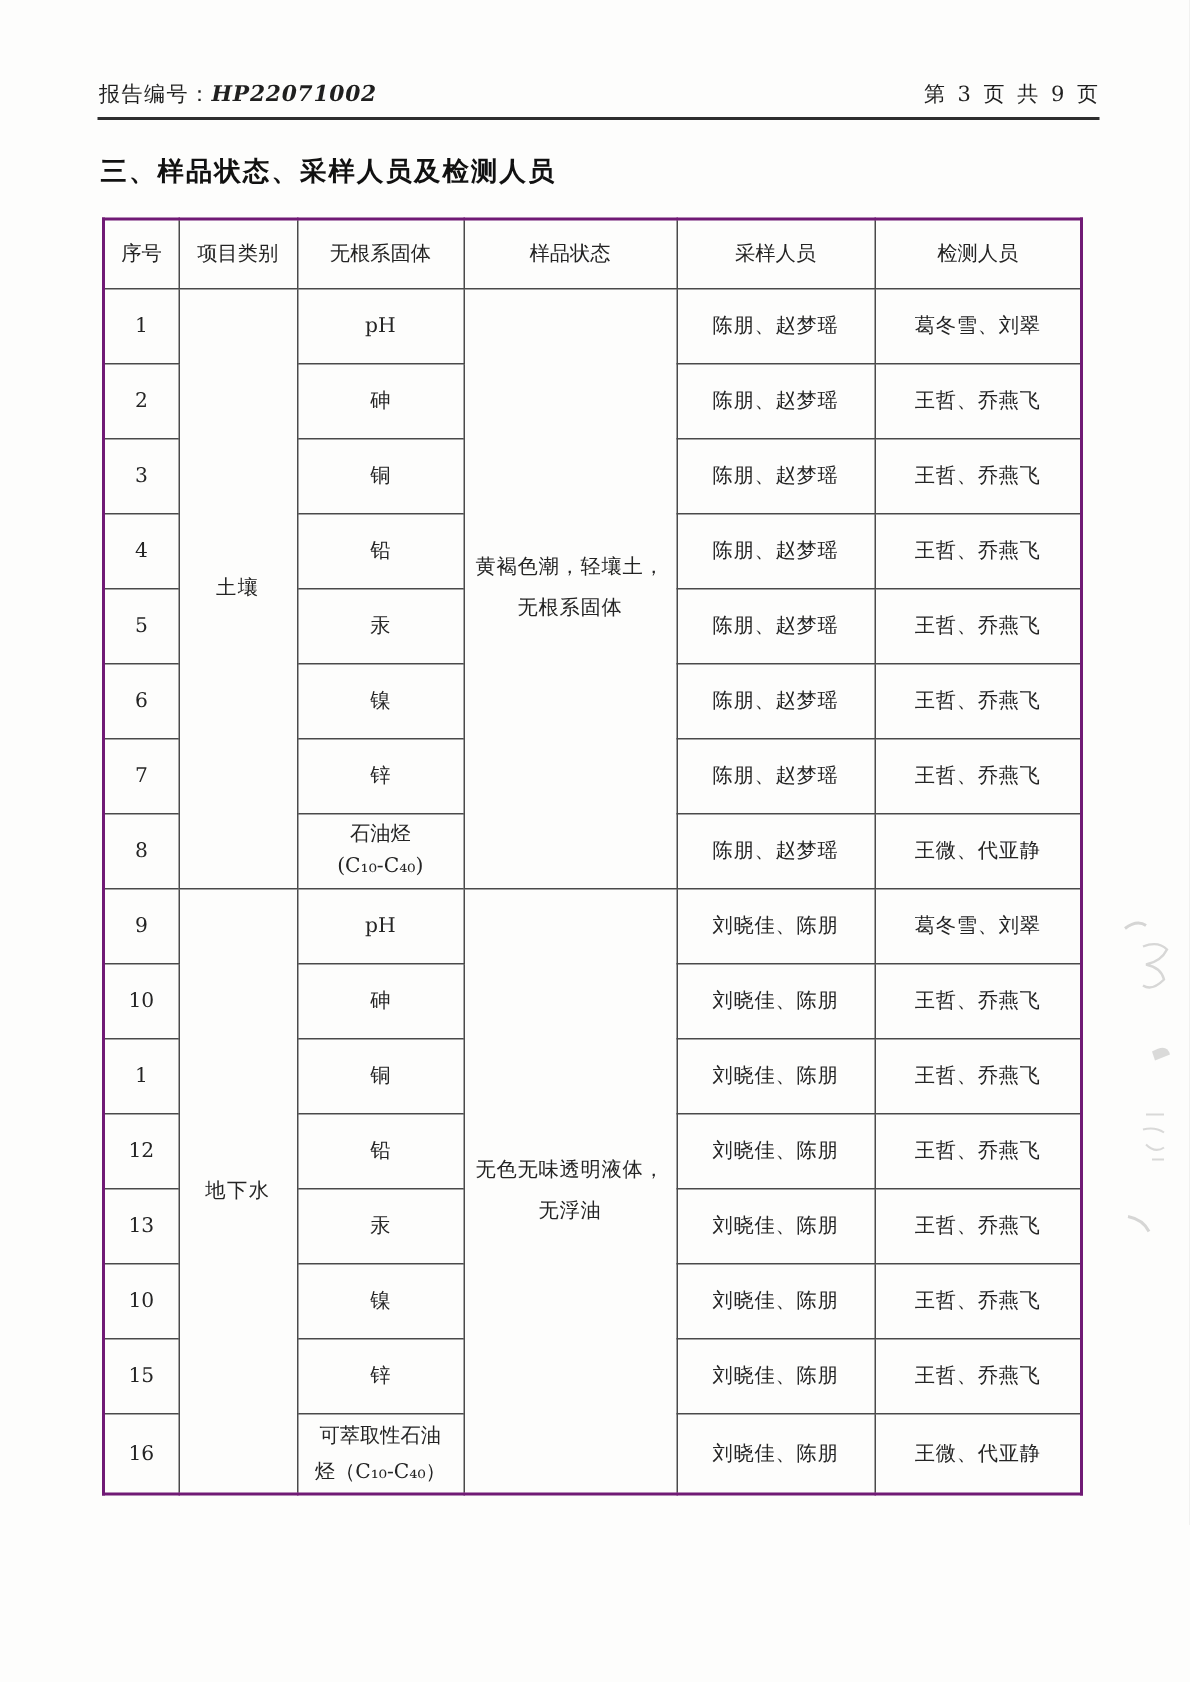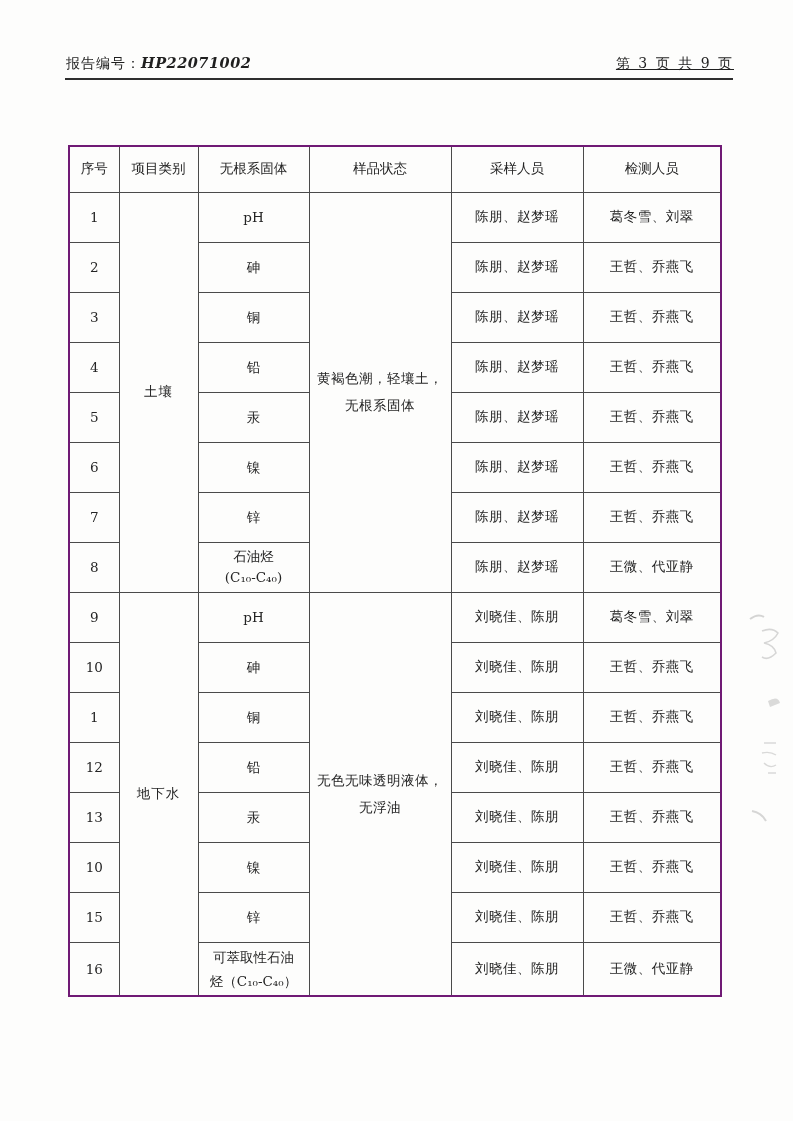--- a/index.html
+++ b/index.html
@@ -29,21 +29,21 @@
     font-size: 14px;
     text-align: center;
   }
   .report-no-label { letter-spacing: 1px; }
   .report-no-value {
     font-style: italic;
     font-weight: bold;
     font-size: 14.5px;
     letter-spacing: 0.5px;
   }
-  .page-info { letter-spacing: 2px; text-decoration: underline; }
+  .page-info { letter-spacing: 2px; }
   .header-rule {
     position: absolute;
     left: 65px;
     top: 78px;
     width: 668px;
     height: 2px;
     background: #2e2e2e;
   }
   
   .doc-title {
@@ -103,20 +103,21 @@
 <div class="page">
 
   <div class="doc-header">
     <div>
       <span class="report-no-label">报告编号：</span><span class="report-no-value">HP22071002</span>
     </div>
     <div class="page-info">第 3 页 共 9 页</div>
   </div>
   <div class="header-rule"></div>
 
+  <h1 class="doc-title">三、样品状态、采样人员及检测人员</h1>
 
   <table class="sample-table">
     <colgroup>
       <col style="width:50px">
         <col style="width:79px">
         <col style="width:111px">
       <col style="width:142px">
         <col style="width:132px">
         <col style="width:138px">
     </colgroup>

